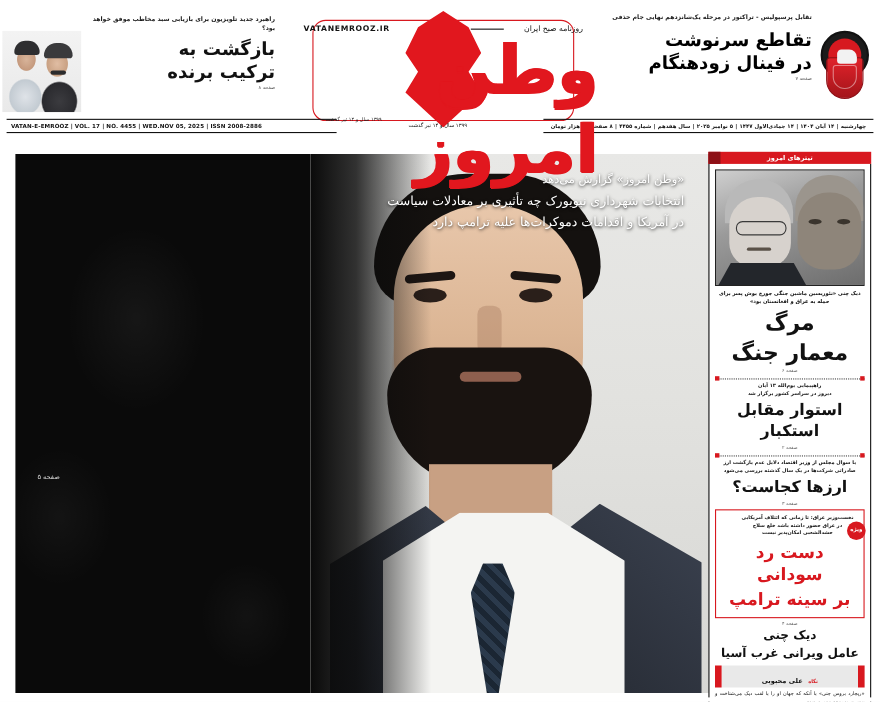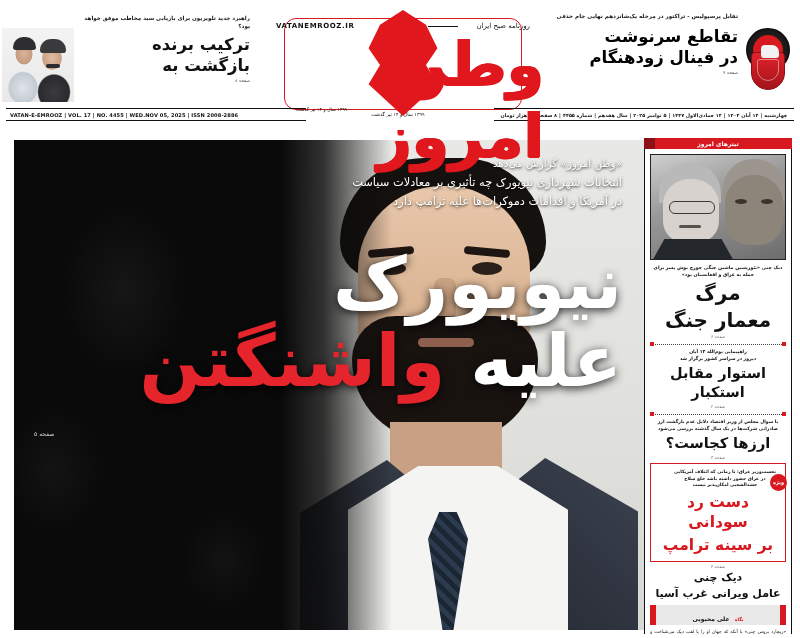--- a/index.html
+++ b/index.html
@@ -736,22 +736,22 @@
 
     <div class="promo-left">
       <div class="photo">
         <div class="bg"></div>
         <div class="hair1"></div>
         <div class="hair2"></div>
         <div class="mo"></div>
       </div>
       <div class="text">
         <div class="kicker">راهبرد جدید تلویزیون برای بازیابی سبد مخاطب موفق خواهد بود؟</div>
+        <div class="title">بازگشت به</div>
         <div class="title">ترکیب برنده</div>
-        <div class="title">بازگشت به</div>
         <div class="pageref">صفحه ۸</div>
       </div>
     </div>
 
     <div class="logo-wrap">
       <div class="logo-frame"></div>
       <div class="logo-diamond"></div>
       <div class="logo-word">وطن امروز</div>
       <div class="logo-rule"></div>
       <div class="logo-tagline">روزنامه صبح ایران</div>
@@ -804,24 +804,20 @@
         <div class="fade"></div>
       </div>
       <div class="texture"></div>
 
       <div class="kicker">
         <div class="l1">«وطن امروز» گزارش می‌دهد</div>
         <div>انتخابات شهرداری نیویورک چه تأثیری بر معادلات سیاست</div>
         <div>در آمریکا و اقدامات دموکرات‌ها علیه ترامپ دارد</div>
       </div>
 
-      <div class="headline">
-        <span class="h-w white">نیویورک</span>
-        <span class="h-w mixed"><span class="white2">علیه</span> <span class="red">واشنگتن</span></span>
-      </div>
 
       <div class="pageref">صفحه ۵</div>
     </div>
 
     <div class="sidebar">
       <div class="sb-header">
         <span class="corner"></span>
         <span>تیترهای امروز</span>
       </div>
 

